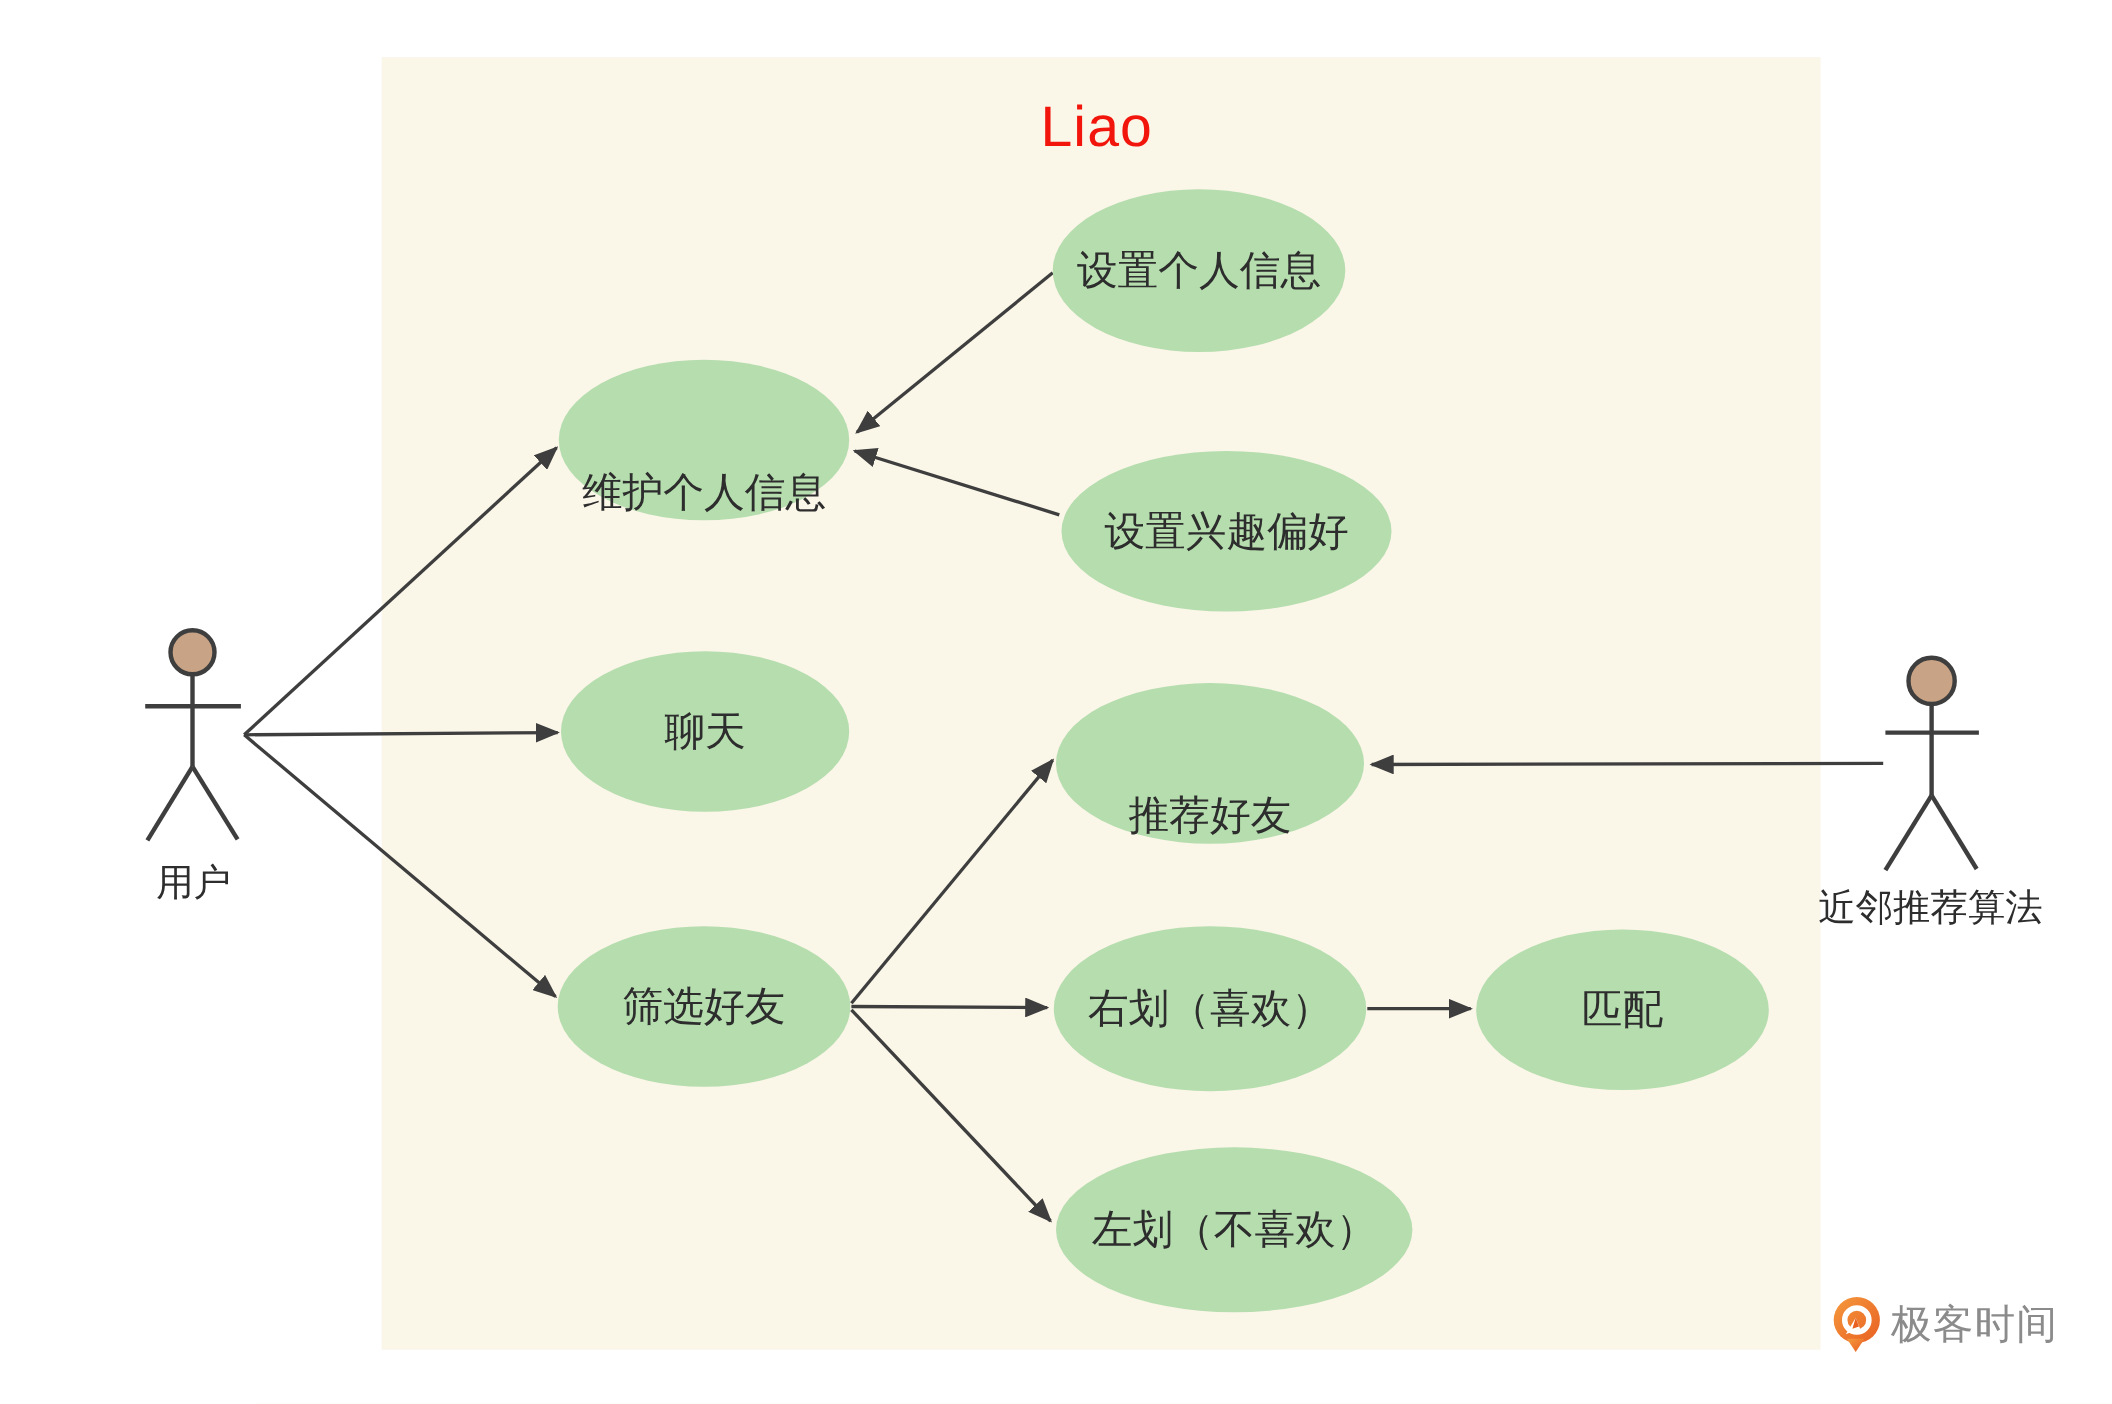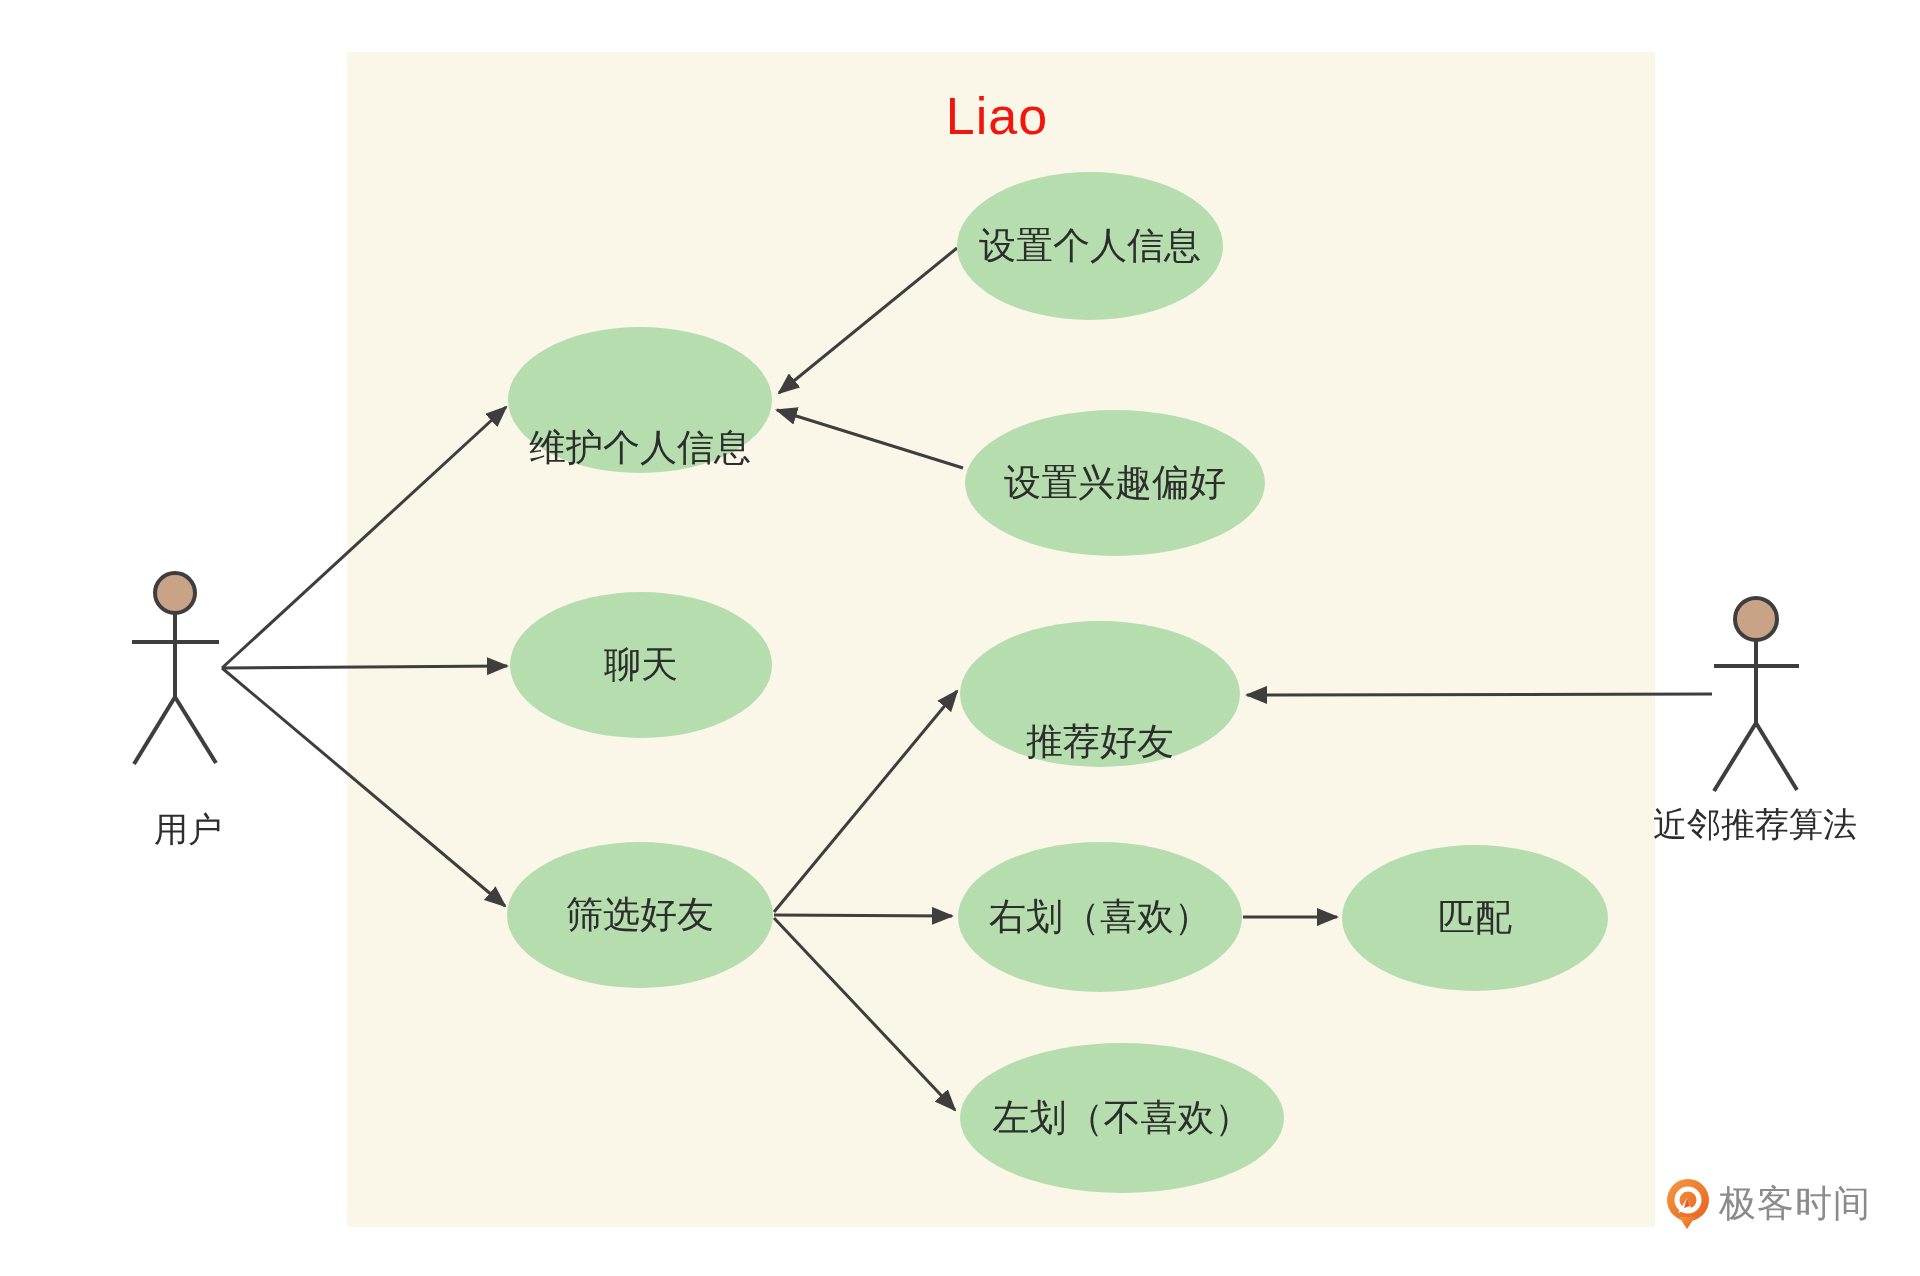--- a/index.html
+++ b/index.html
@@ -56,21 +56,21 @@
   .uc-set-profile        {left:957px; top:172px; width:266px; height:148px;}
   .uc-maintain-profile   {left:508px; top:327px; width:264px; height:146px;align-items:flex-end;}
   .uc-set-interests      {left:965px; top:410px; width:300px; height:146px;align-items:center;}
   .uc-chat               {left:510px; top:592px; width:262px; height:146px;}
   .uc-recommend-friends  {left:960px; top:621px; width:280px; height:146px;align-items:flex-end;}
   .uc-filter-friends     {left:507px; top:842px; width:266px; height:146px;justify-content:center;}
   .uc-swipe-right        {left:958px; top:842px; width:284px; height:150px;}
   .uc-match              {left:1342px;top:845px; width:266px; height:146px;}
   .uc-swipe-left         {left:960px; top:1043px;width:324px; height:150px;}
 
-  .lbl-user      {left:132px; top:780px; width:112px;margin-top:27px;}
+  .lbl-user      {left:120px; top:780px; width:112px;}
   .lbl-algorithm {left:1635px;top:802px; width:240px;}
 
   .watermark{
     position:absolute;
     left:1665px;top:1178px;
     display:flex;align-items:center;gap:8px;
   }
   .watermark .brand-name{
     font-size:37px;
     color:var(--c-logotext);

